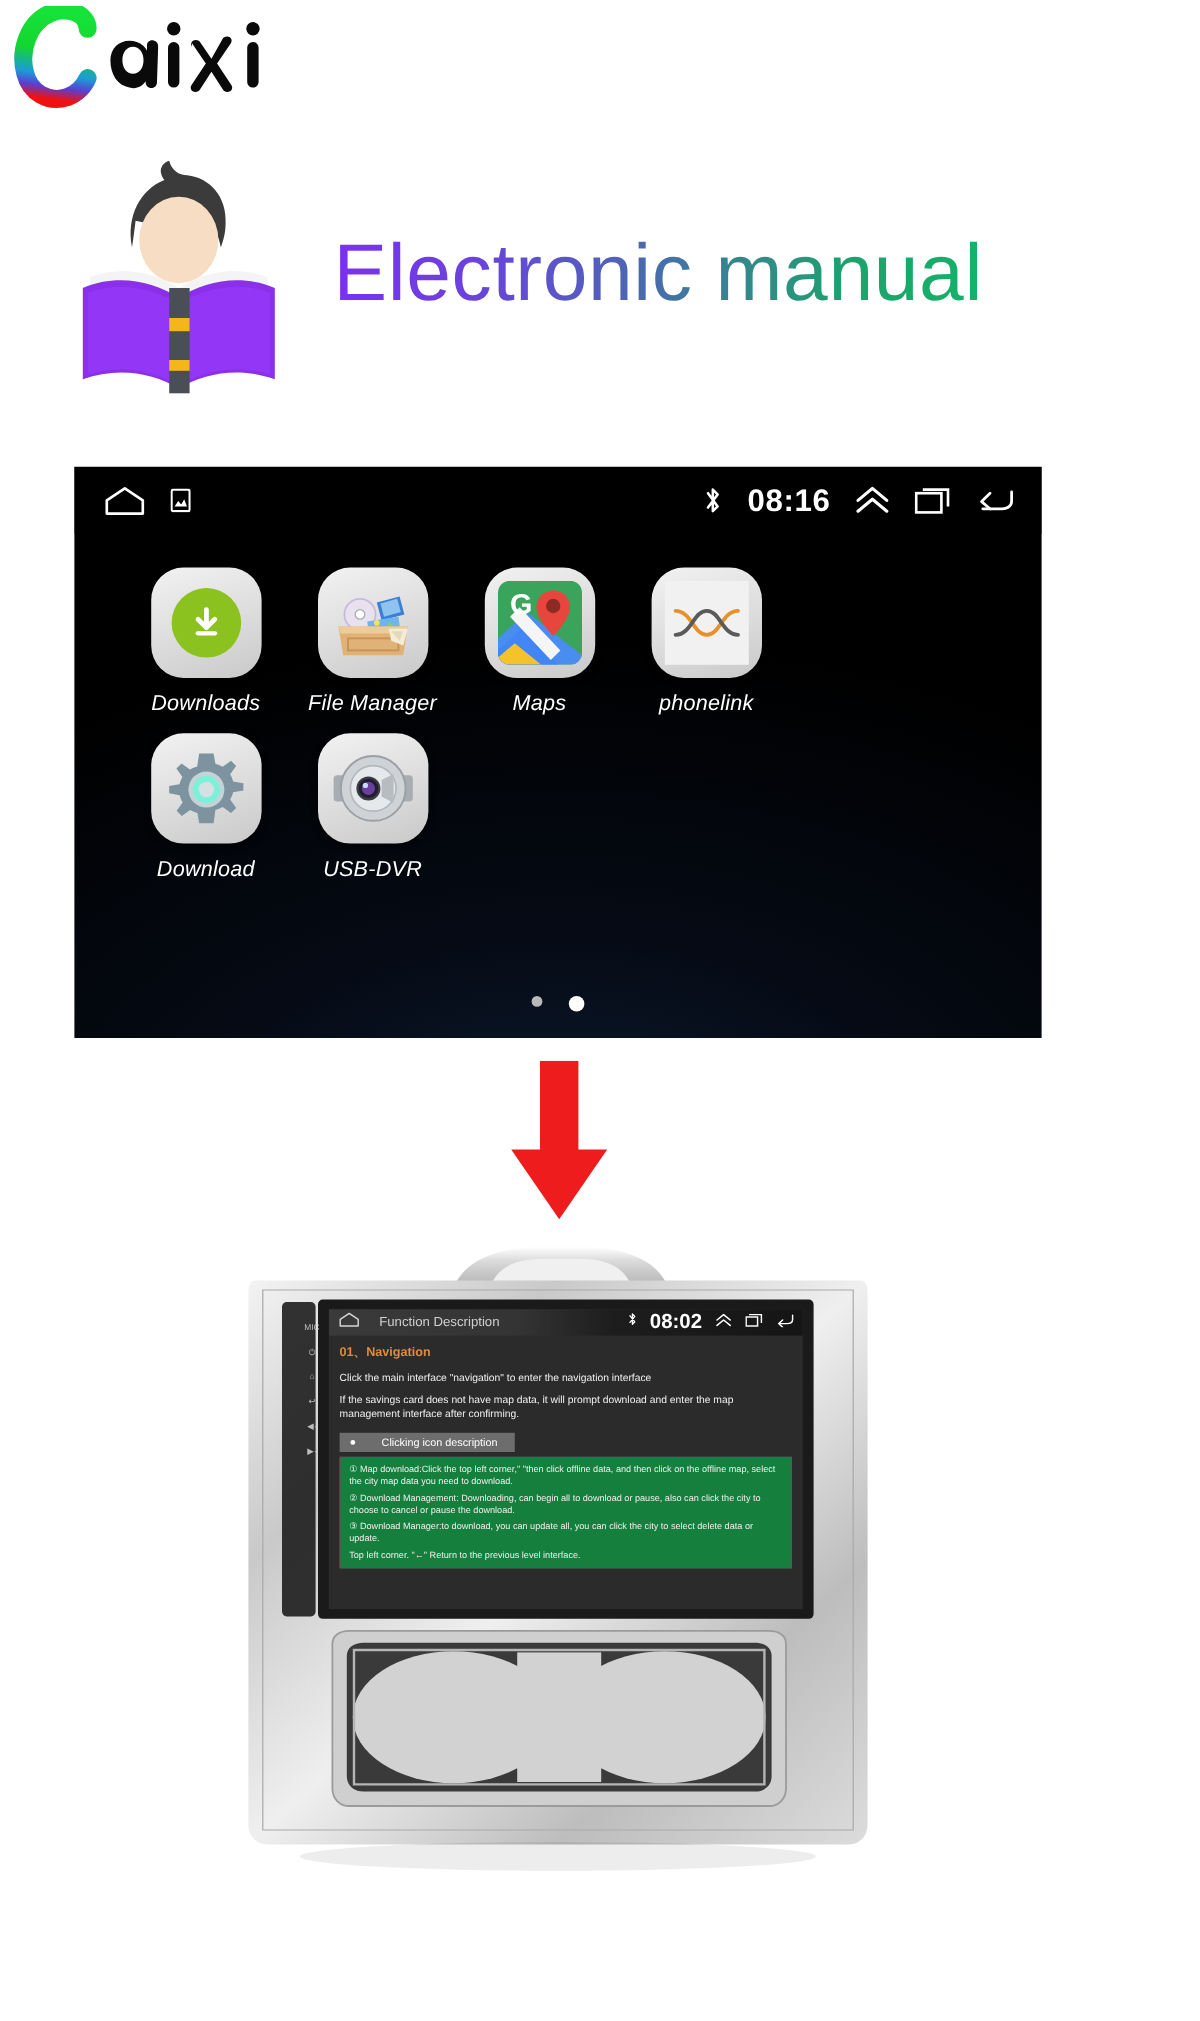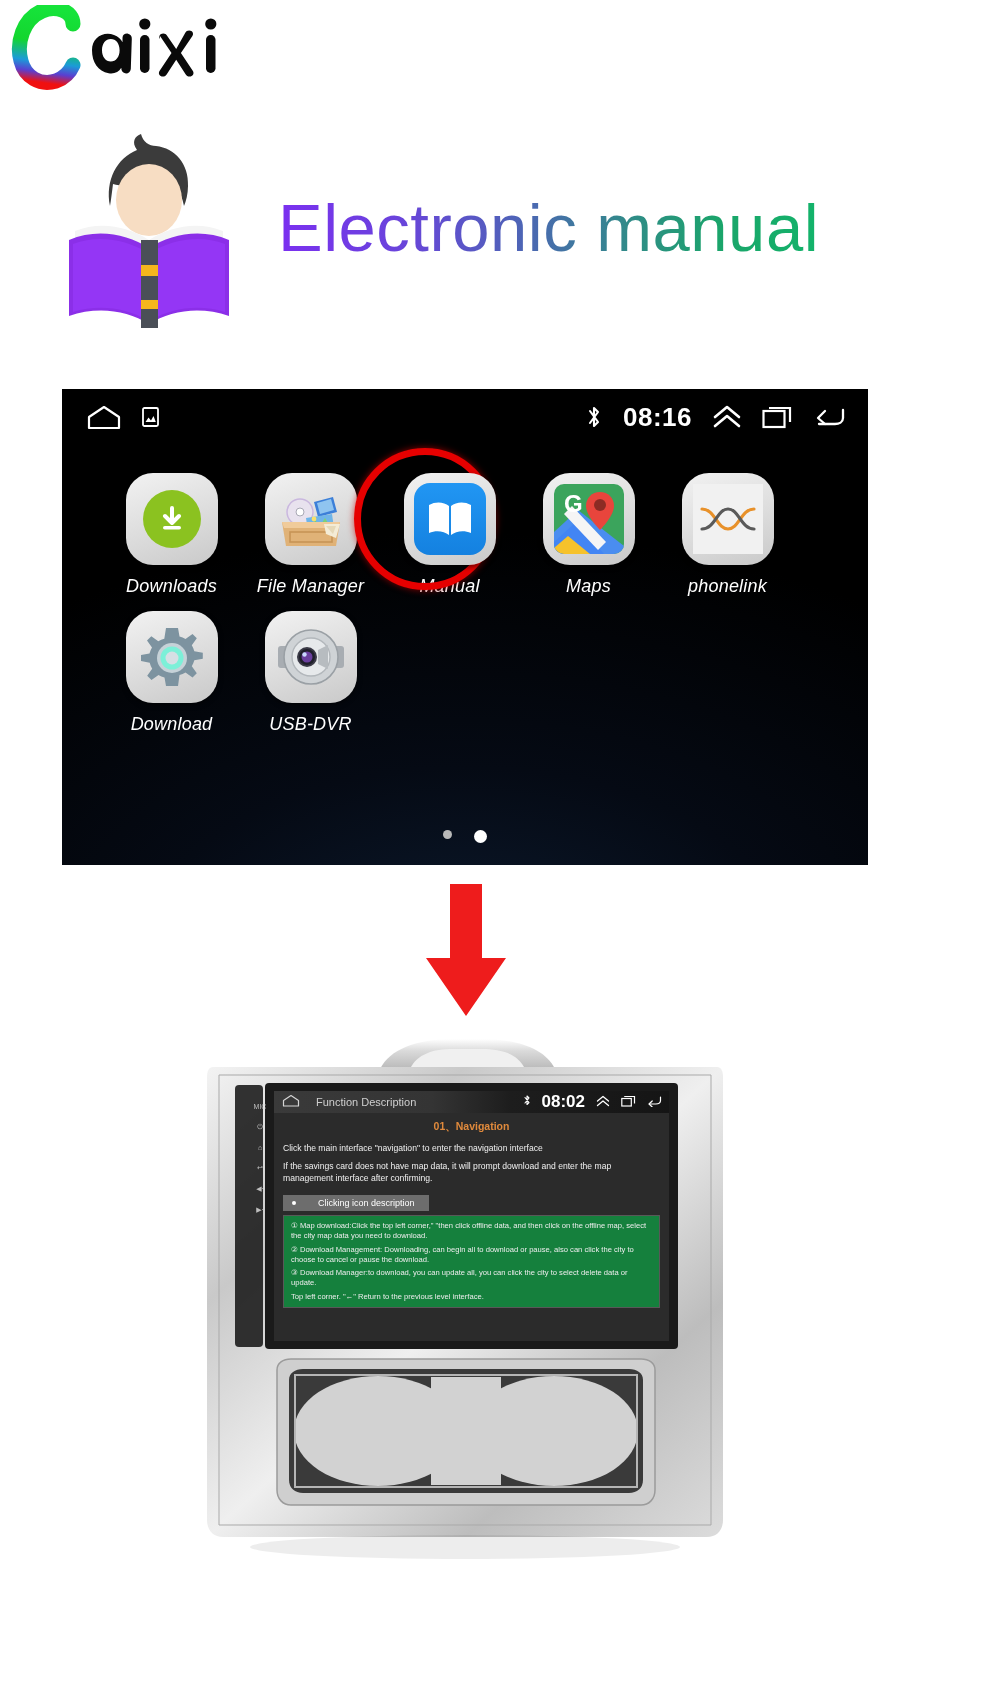--- a/index.html
+++ b/index.html
@@ -82,21 +82,21 @@
   .radio-screen {
     position:absolute; left:69px; top:66px; width:395px; height:250px;
     background:#2b2b2b; overflow:hidden; font-family:"Liberation Sans", sans-serif;
   }
   .rs-bar { height:22px; background:linear-gradient(90deg,#3a3a3a 0%, #343434 40%, #1d1d1d 60%, #151515 100%);
             display:flex; align-items:center; padding:0 8px; position:relative;gap:12px; }
   .rs-title { color:#cfcfcf; font-size:11px; margin-left:4px; }
   .rs-right { position:absolute; right:7px; display:flex; align-items:center; gap:11px; }
   .rs-clock { color:#fff; font-size:17px; font-weight:700; }
   .rs-body { padding:7px 9px 0 9px; }
-  .rs-h { color:#e08a3c; font-size:10.5px; font-weight:700; margin-bottom:9px;text-align:center; }
+  .rs-h { color:#e08a3c; font-size:10.5px; font-weight:700; margin-bottom:9px; }
   .rs-p { color:#f0f0f0; font-size:8.6px; line-height:1.32; margin-bottom:7px; }
   .rs-chip { display:inline-flex; align-items:center; gap:22px; background:#6d6d6d; color:#fff;
              font-size:9px; padding:3px 14px 3px 9px; margin-bottom:4px; }
   .rs-chip .bullet { width:4px; height:4px; border-radius:50%; background:#fff; display:inline-block; }
   .rs-list { background:#15803d; border:1px solid #585858; padding:5px 7px; }
   .rs-li { color:#ededed; font-size:7.6px; line-height:1.3; margin-bottom:4px; }
   .rs-li:last-child { margin-bottom:0; }
   .sidebar-btns { position:absolute; left:46px; top:72px; width:18px; height:240px;
                   display:flex; flex-direction:column; align-items:center; gap:13px; padding-top:6px; }
   .sb-item { color:#d8d8d8; font-size:7px; opacity:.85; }
@@ -230,32 +230,20 @@
               <path d="M6 34 L64 34 L60 58 L10 58 Z" fill="#e0b277"></path>
               <path d="M6 34 L64 34 L62 40 L8 40 Z" fill="#f0cb9a"></path>
               <rect x="14" y="44" width="42" height="10" fill="none" stroke="#c79456" stroke-width="1.6"></rect>
               <path d="M48 36 L64 36 L60 50 L50 46 Z" fill="#f4ecd6"></path>
               <path d="M50 38 L60 38 L57 46 Z" fill="#e6d9b8"></path>
             </svg>
           </div>
           <div class="app-label">File Manager</div>
         </div>
 
-        <div class="hu-cell">
-          <div class="circle-highlight"></div>
-          <div class="app-tile">
-            <div class="manual-sq">
-              <svg width="48" height="40" viewBox="0 0 48 40">
-                <path d="M3 6 C10 2 18 3 23 7 L23 36 C18 32 10 31 3 34 Z" fill="#fff"></path>
-                <path d="M45 6 C38 2 30 3 25 7 L25 36 C30 32 38 31 45 34 Z" fill="#fff"></path>
-              </svg>
-            </div>
-          </div>
-          <div class="app-label">Manual</div>
-        </div>
 
         <div class="hu-cell">
           <div class="app-tile">
             <div class="maps-sq">
               <svg width="70" height="70" viewBox="0 0 70 70">
                 <rect width="70" height="70" fill="#3ba45c"></rect>
                 <path d="M0 48 L24 26 L70 62 L70 70 L0 70 Z" fill="#4a8df0"></path>
                 <path d="M0 58 L22 38 L50 70 L0 70 Z" fill="#4285f4"></path>
                 <path d="M18 22 L52 58 L44 66 L10 30 Z" fill="#f5f5f5"></path>
                 <path d="M0 64 L14 52 L36 70 L0 70 Z" fill="#f6c22b"></path>

